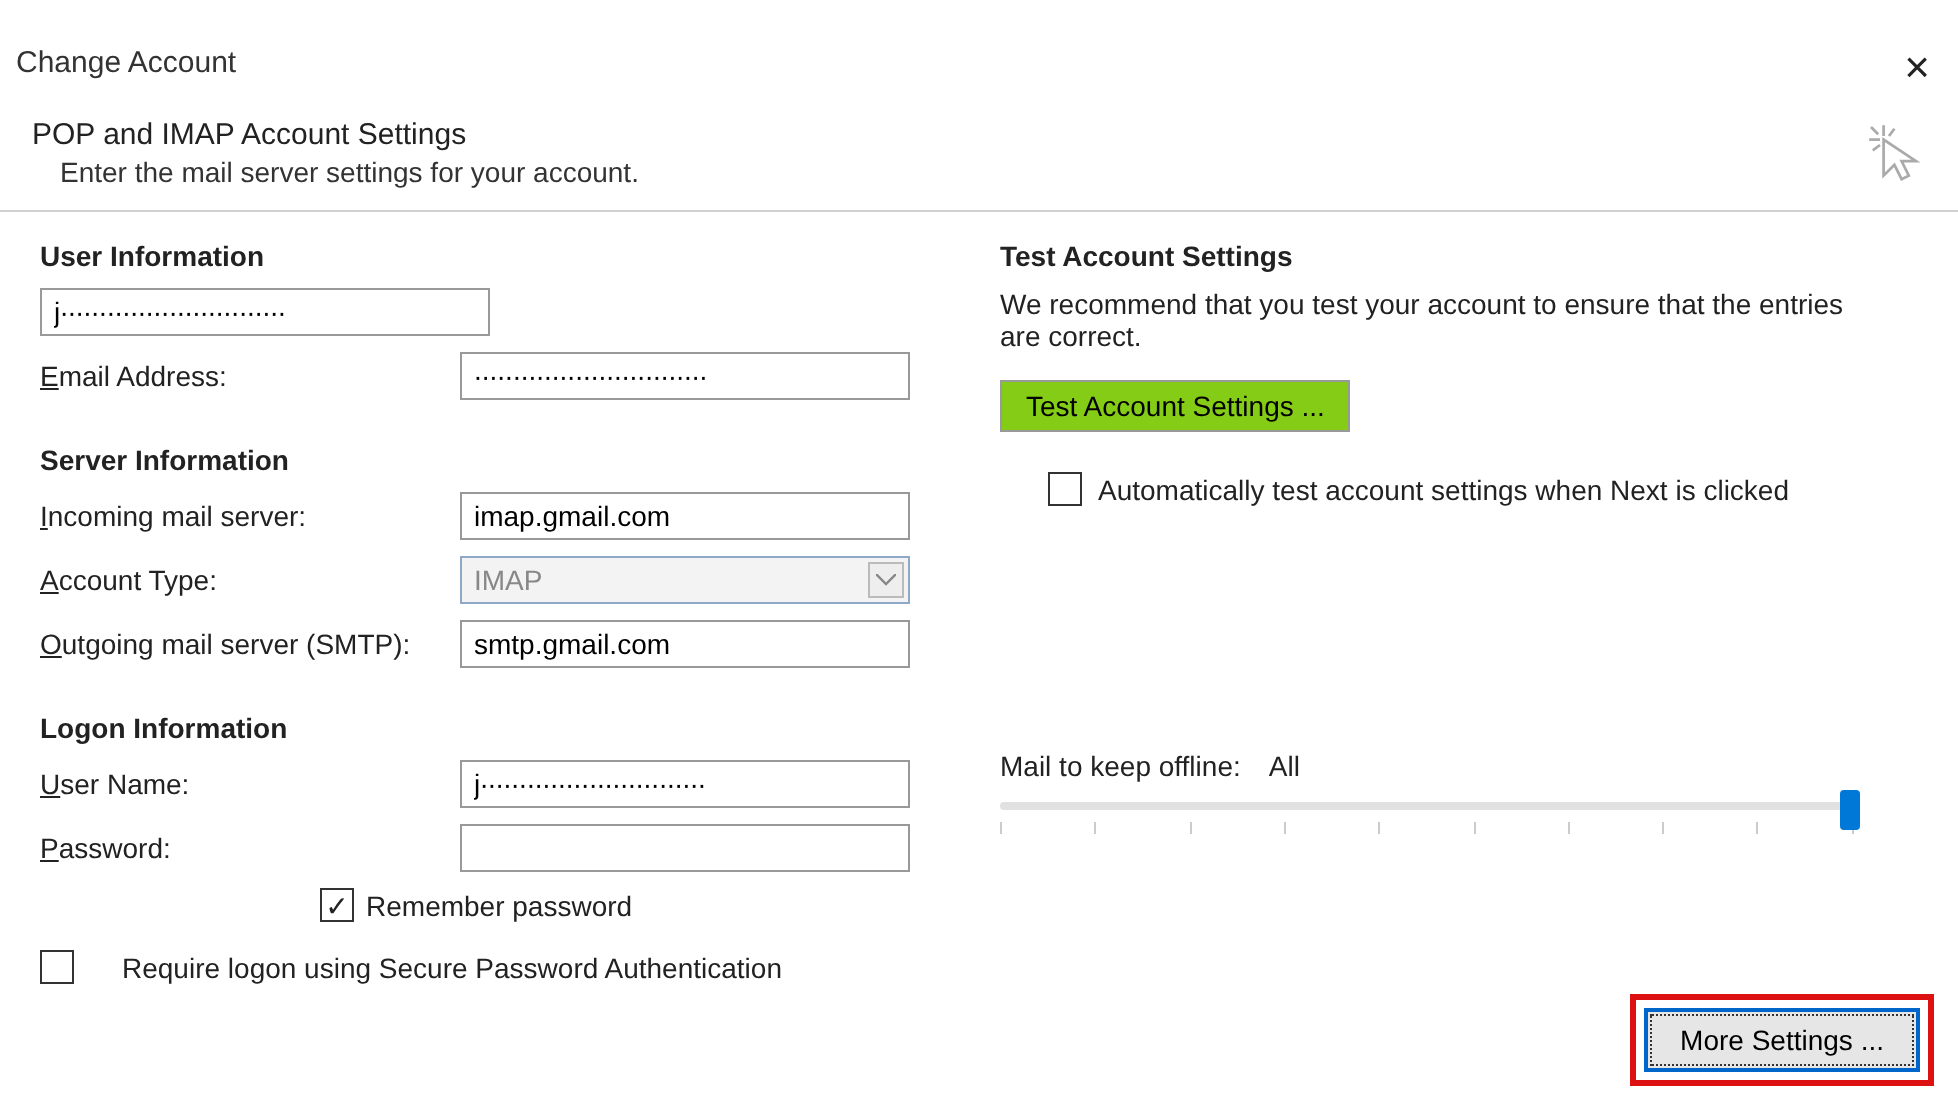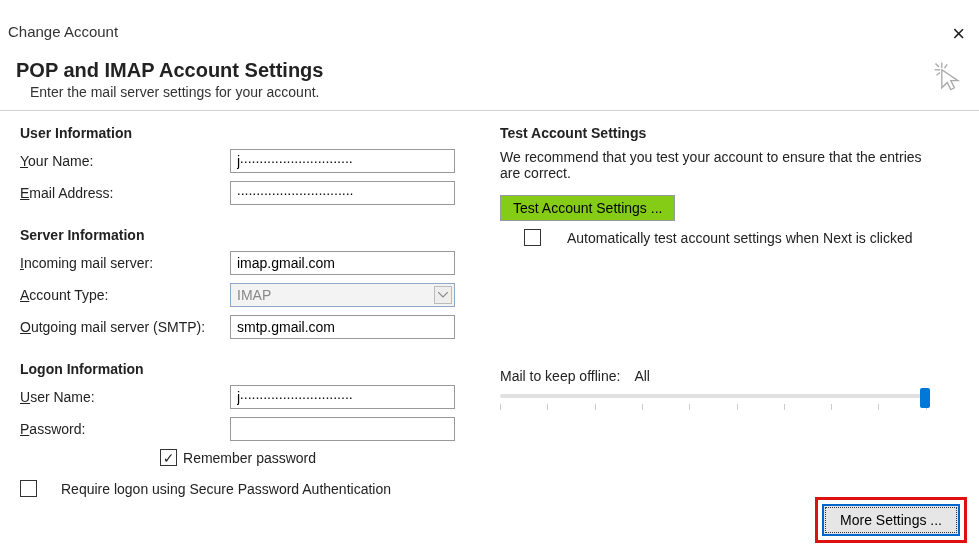--- a/index.html
+++ b/index.html
@@ -20,21 +20,21 @@
   padding: 23px 8px 2px 8px;
 }
 .title { font-size: 15px; color: #333; }
 .close { font-size: 22px; font-weight: 200; line-height: 18px; cursor: pointer; padding: 2px 6px; color:#222;}
 .header {
   display: flex;
   justify-content: space-between;
   padding: 12px 8px 10px 16px;
   border-bottom: 1px solid #d0d0d0;
 }
-.header-text .main-title { font-weight: 700; font-size: 20px; }
+.header-text .main-title { font-weight: 400; font-size: 15px; }
 .header-text .sub-title { font-size: 14px; margin-top: 2px; margin-left: 14px; color:#333;}
 .cursor-icon { width: 36px; height: 36px; margin-right: 4px; color:#999;}
 .content {
   display: flex;
   padding: 14px 16px 0 20px;
   gap: 40px;
 }
 .left-col { width: 440px; }
 .right-col { flex: 1; padding-right: 20px; position: relative; }
 .section-title { font-weight: 700; font-size: 14px; margin-bottom: 8px; }
@@ -102,22 +102,22 @@
   border: 1px solid #999;
   background: #84cc16;
   padding: 4px 12px;
   font-size: 14px;
   font-family: inherit;
   cursor: pointer;
 }
 .test-desc { font-size: 14px; margin-bottom: 14px; color:#222;}
 .auto-test-row {
   display: flex;
-  gap: 26px;
-  margin-top: 8px;
+  gap: 8px;
+  margin-top: 20px;
   margin-left: 24px;
   align-items: flex-start;
 }
 .auto-test-row span { line-height: 1.35; }
 .slider-area {
   margin-top: 120px;
 }
 .slider-label-row { display: flex; gap: 14px; margin-bottom: 6px; font-size:14px;}
 .slider-track {
   position: relative;
@@ -180,21 +180,20 @@
     </svg>
   </div>
 </div>
 
 <div class="content">
 
   <div class="left-col">
     <div class="section-title">User Information</div>
 
     <div class="row">
-      <label><span class="ul">Y</span>our Name:</label>
       <input type="text" value="j∙∙∙∙∙∙∙∙∙∙∙∙∙∙∙∙∙∙∙∙∙∙∙∙∙∙∙∙∙" style="">
     </div>
     <div class="row">
       <label><span class="ul">E</span>mail Address:</label>
       <input type="text" value="∙∙∙∙∙∙∙∙∙∙∙∙∙∙∙∙∙∙∙∙∙∙∙∙∙∙∙∙∙∙" style="">
     </div>
 
     <div class="section-spacer"></div>
     <div class="section-title">Server Information</div>
 

